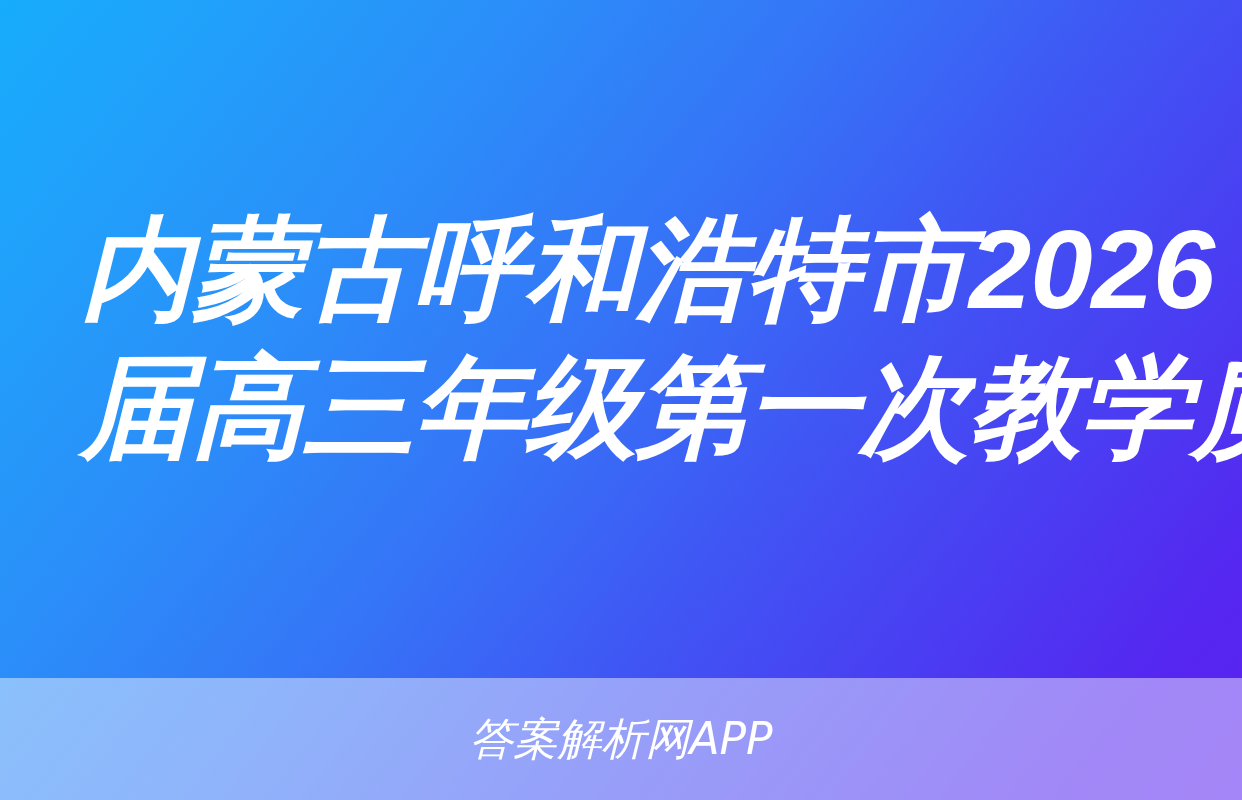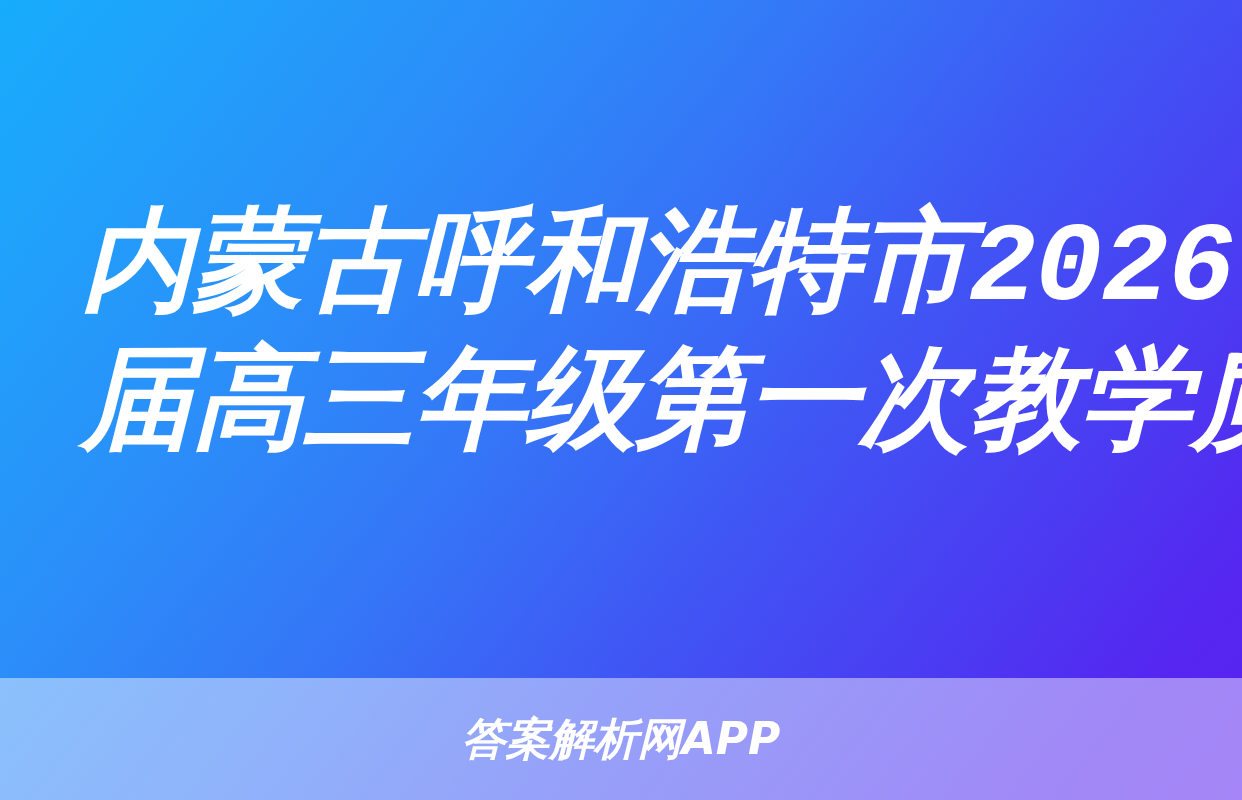--- a/index.html
+++ b/index.html
@@ -42,21 +42,21 @@
     justify-content: center;
   }
 
   .title-lines {
     width: 1080px;
     text-align: center;
   }
 
   .title-line {
     color: #ffffff;
-    font-family: Liberation Mono, monospace;
+    font-family: Liberation Sans, sans-serif;
     font-size: 112px;
     font-weight: 700;
     font-style: italic;
     line-height: 138px;
     letter-spacing: -1px;
     white-space: nowrap;
     text-align: center;
   }
 
   
@@ -69,21 +69,21 @@
     background: rgba(255, 255, 255, 0.45);
     display: flex;
     align-items: center;
     justify-content: center;
   }
 
   .watermark-text {
     color: #ffffff;
     font-family: "DejaVu Sans", "Liberation Sans", sans-serif;
     font-size: 44px;
-    font-weight: 700;
+    font-weight: 400;
     font-style: italic;
     letter-spacing: 0px;
     line-height: 48px;
     white-space: nowrap;
   }
 </style>
 </head>
 <body>
 
 <div id="poster">

